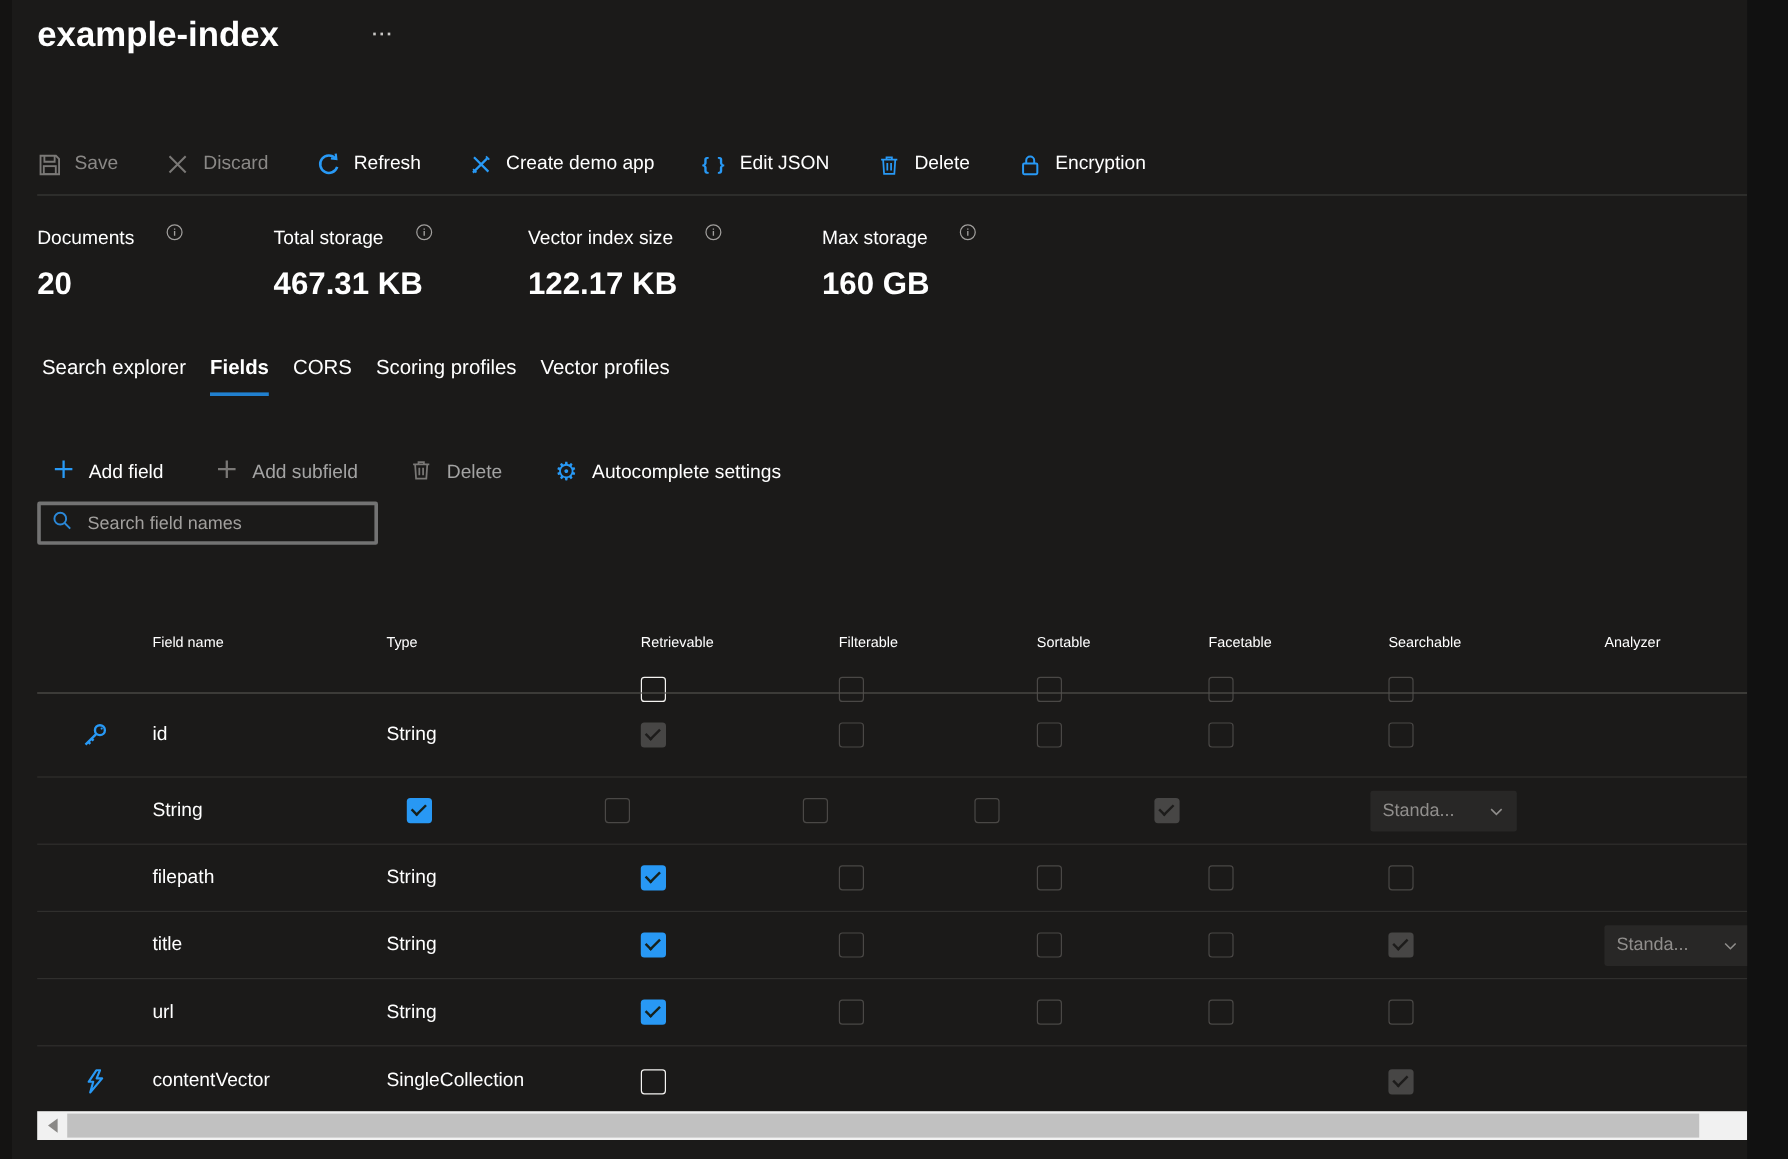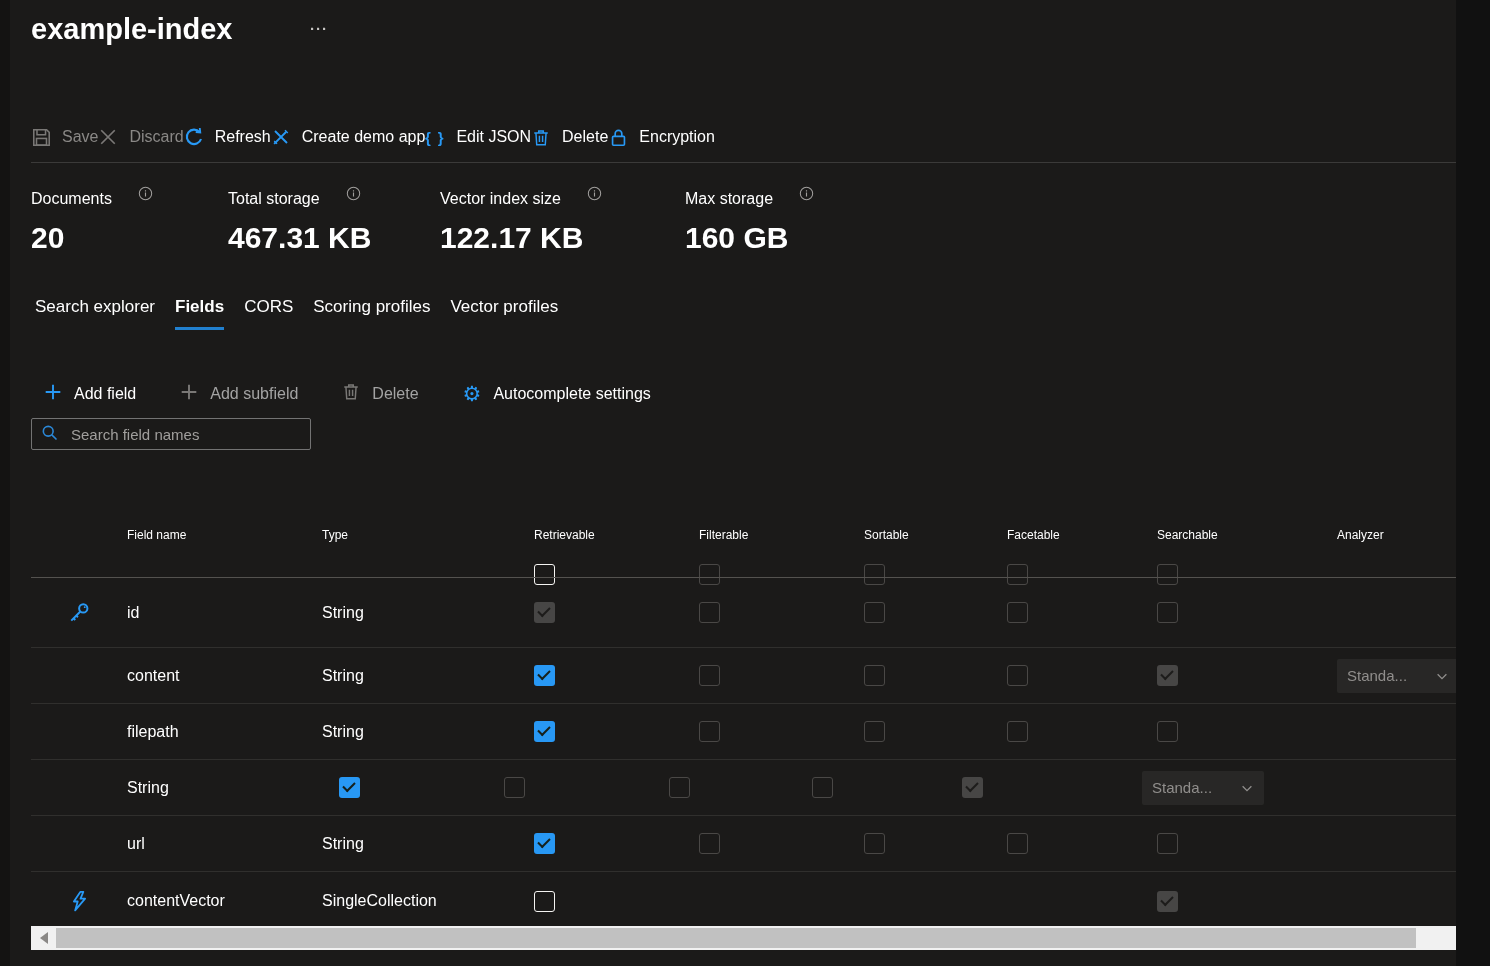--- a/index.html
+++ b/index.html
@@ -5,51 +5,51 @@
   html,body{margin:0;padding:0;background:#111;}
   .page{position:relative;width:1456px;height:966px;background:#1b1a19;overflow:hidden;
         font-family:"Liberation Sans","DejaVu Sans",sans-serif;color:#ffffff;}
   .left-edge{position:absolute;left:0;top:0;width:10px;height:100%;background:#141312;}
 
   
   .page-title{position:absolute;left:31px;top:13px;font-size:29px;font-weight:700;}
   .more-btn{position:absolute;left:310px;top:20px;color:#c8c6c4;font-size:15px;font-weight:700;letter-spacing:1px;cursor:pointer;}
 
   
-  .cmdbar{position:absolute;left:31px;right:0;top:112px;height:50px;display:flex;align-items:center;border-bottom:1px solid #3b3a39;}
+  .cmdbar{position:absolute;left:31px;right:0;top:112px;height:50px;display:flex;align-items:center;gap:40px;border-bottom:1px solid #3b3a39;}
   .cmd{display:flex;align-items:center;gap:11px;font-size:16px;color:#ffffff;cursor:pointer;white-space:nowrap;}
   .cmd .icn{width:20px;height:20px;display:flex;align-items:center;justify-content:center;}
   .cmd svg{stroke:#2899f5;}
   .cmd .braces{color:#2899f5;font-weight:700;font-size:15px;letter-spacing:2px;}
   .cmd.disabled{color:#8a8886;}
   .cmd.disabled svg{stroke:#7a7876;}
 
   
   .stat{position:absolute;top:190px;}
   .stat .lbl{font-size:16px;display:flex;align-items:flex-start;gap:26px;}
-  .stat .val{font-size:30px;font-weight:700;margin-top:13px;}
+  .stat .val{font-size:26px;font-weight:700;margin-top:13px;}
   .info{width:16px;height:16px;position:relative;top:-4px;cursor:pointer;}
   .s1{left:31px}.s2{left:228px}.s3{left:440px}.s4{left:685px}
 
   
   .tabs{position:absolute;left:35px;top:297px;display:flex;gap:20px;font-size:17px;}
   .tab{padding-bottom:13px;position:relative;cursor:pointer;white-space:nowrap;}
   .tab.active{font-weight:700;}
   .tab.active::after{content:'';position:absolute;left:0;right:0;bottom:0;height:3px;background:#2180cf;}
 
   
   .ftoolbar{position:absolute;left:44px;top:362px;height:30px;display:flex;align-items:center;gap:44px;font-size:16px;}
   .ftool{display:flex;align-items:center;gap:12px;cursor:pointer;white-space:nowrap;margin-top:33px;}
   .ftool svg{stroke:#2899f5;}
   .ftool .gear{color:#2899f5;font-size:21px;line-height:20px;}
   .ftool.disabled{color:#a3a3a3;}
   .ftool.disabled svg{stroke:#7a7876;}
 
   
-  .searchbox{position:absolute;left:31px;top:418px;width:260px;height:30px;border:1px solid #737373;border-radius:2px;display:flex;align-items:center;padding:0 9px;gap:11px;background:transparent;}
+  .searchbox{position:absolute;left:31px;top:418px;width:260px;height:30px;border:3px solid #737373;border-radius:2px;display:flex;align-items:center;padding:0 9px;gap:11px;background:transparent;}
   .searchbox input{flex:1;background:transparent;border:none;outline:none;color:#d2d0ce;font-size:15px;font-family:inherit;}
   .searchbox input::placeholder{color:#a19f9d;}
 
   
   .cell{flex:none;display:flex;align-items:center;}
   .c-icon{width:96px;justify-content:center;}
   .c-name{width:195px;}
   .c-type{width:212px;}
   .c-retr{width:165px;}
   .c-filt{width:165px;}
@@ -328,21 +328,20 @@
           <span class="sel-label"></span>
           <svg width="14" height="14" viewBox="0 0 16 16" fill="none" stroke-width="1.5">
               <path d="M3 6l5 5 5-5"></path>
             </svg>
         </div>
       </div>
     </div>
 
     <div class="frow">
       <div class="cell c-icon"></div>
-      <div class="cell c-name">content</div>
       <div class="cell c-type">String</div>
       <div class="cell c-retr">
           <span class="cb blue"></span>
         </div>
       <div class="cell c-filt">
           <span class="cb dim"></span>
         </div>
       <div class="cell c-sort">
           <span class="cb dim"></span>
         </div>
@@ -386,20 +385,21 @@
           <span class="sel-label"></span>
           <svg width="14" height="14" viewBox="0 0 16 16" fill="none" stroke-width="1.5">
               <path d="M3 6l5 5 5-5"></path>
             </svg>
         </div>
       </div>
     </div>
 
     <div class="frow">
       <div class="cell c-icon"></div>
+      <div class="cell c-name">title</div>
       <div class="cell c-type">String</div>
       <div class="cell c-retr">
           <span class="cb blue"></span>
         </div>
       <div class="cell c-filt">
           <span class="cb dim"></span>
         </div>
       <div class="cell c-sort">
           <span class="cb dim"></span>
         </div>

